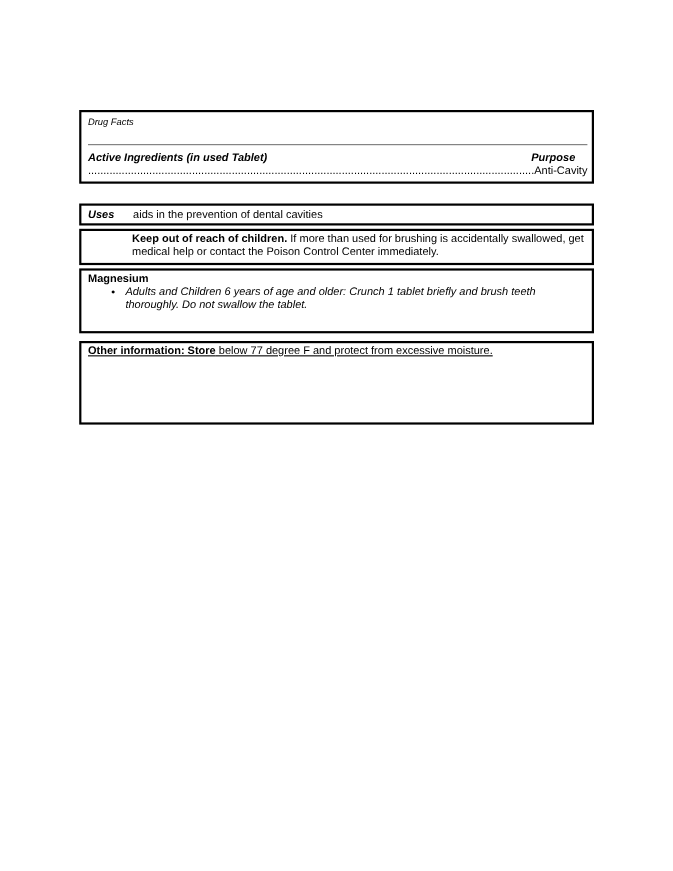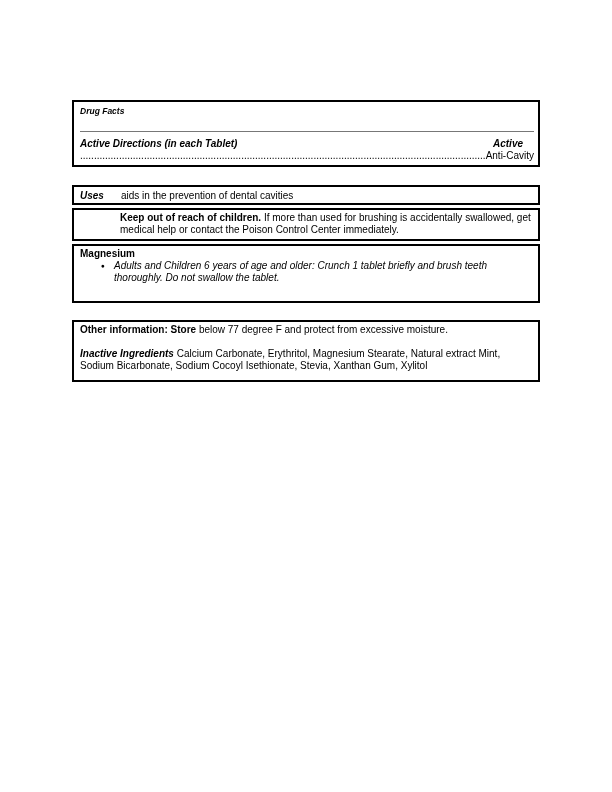--- a/index.html
+++ b/index.html
@@ -28,21 +28,21 @@
     padding: 2px 6px 0 6px;
     font-size: 10px;
     line-height: 12px;
     overflow: hidden;
   }
   .bi { font-weight: bold; font-style: italic; }
   .b  { font-weight: bold; }
 
   
   .sec-main { height: 67px; padding-top: 4px; padding-right: 4px; }
-  .df-title { font-size: 8.5px; line-height: 10px; font-weight: bold; font-style: italic; }
+  .df-title { font-size: 8.5px; line-height: 10px; font-weight: normal; font-style: italic; }
   .rule { border-top: 1px solid #777777; height: 0; margin-top: 15px; }
   .ai-head-row { display: flex; justify-content: space-between; margin-top: 6px; }
   .purpose-head { padding-right: 11px; }
   .ing-row { display: flex; white-space: nowrap; }
   .leader { flex: 1 1 auto; min-width: 0; overflow: hidden; }
 
   
   .sec-uses { height: 20px; margin-top: 18px; padding-top: 3px; }
   .uses-heading { display: inline-block; width: 41px; }
 
@@ -53,36 +53,36 @@
   
   .sec-keepout { height: 33px; margin-top: 3px; padding-left: 46px; }
 
   
   .sec-directions { height: 59px; margin-top: 3px; }
   .dir-list { list-style: none; margin: 0; padding: 0; font-style: italic; }
   .dir-item { position: relative; padding-left: 34px; }
   .bullet { position: absolute; left: 21px; top: 0; font-size: 6.5px; line-height: 12px; }
 
   
-  .sec-other { height: 62px; margin-top: 17px; }
+  .sec-other { height: 76px; margin-top: 7px; text-decoration: underline; }
   .para-other { margin: 0 0 12px 0; }
   .para-inactive { margin: 0; }
 </style>
 </head>
 <body>
 
 <div class="page">
   <div class="label">
 
     <section class="sec sec-main">
       <div class="df-title">Drug Facts</div>
       <div class="rule"></div>
       <div class="ai-head-row">
-        <span class="bi">Active Directions (in each Tablet)</span>
-        <span class="bi purpose-head">Active</span>
+        <span class="bi">Active Ingredients (in used Tablet)</span>
+        <span class="bi purpose-head">Purpose</span>
       </div>
       <div class="ing-row">
         <span class="leader">........................................................................................................................................................................................................</span>
         <span>Anti-Cavity</span>
       </div>
     </section>
 
     <section class="sec sec-uses">
       <span class="bi uses-heading">Uses</span><span>aids in the prevention of dental cavities</span>
     </section>
@@ -96,17 +96,16 @@
       <div class="b">Magnesium</div>
       <ul class="dir-list">
         <li class="dir-item">
           <span class="bullet">●</span><span>Adults and Children 6 years of age and older: Crunch 1 tablet briefly and brush teeth thoroughly. Do not swallow the tablet.</span>
         </li>
       </ul>
     </section>
 
     <section class="sec sec-other">
       <p class="para-other"><span class="b">Other information: Store</span><span> below 77 degree F and protect from excessive moisture.</span></p>
-      <p class="para-inactive"><span class="bi">Inactive Ingredients</span><span> Calcium Carbonate, Erythritol, Magnesium Stearate, Natural extract Mint, Sodium Bicarbonate, Sodium Cocoyl Isethionate, Stevia, Xanthan Gum, Xylitol</span></p>
     </section>
 
   </div>
 </div>
 
 </body></html>

